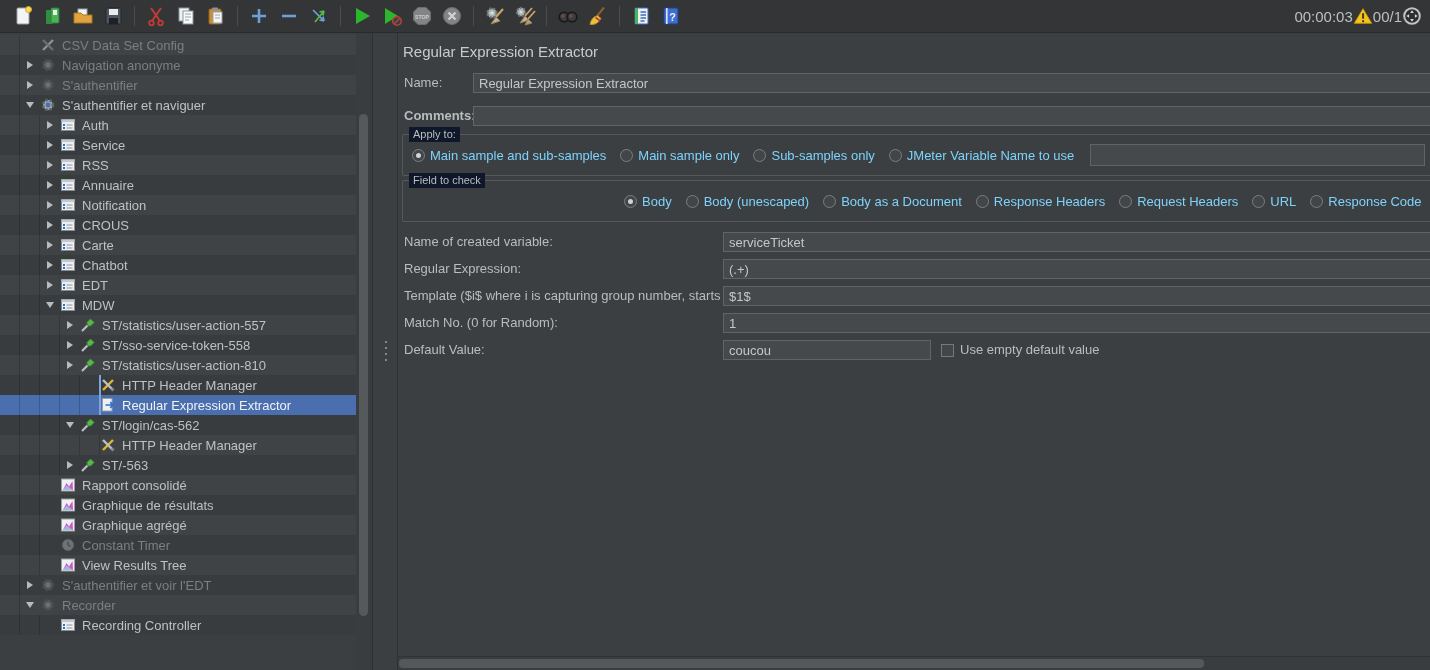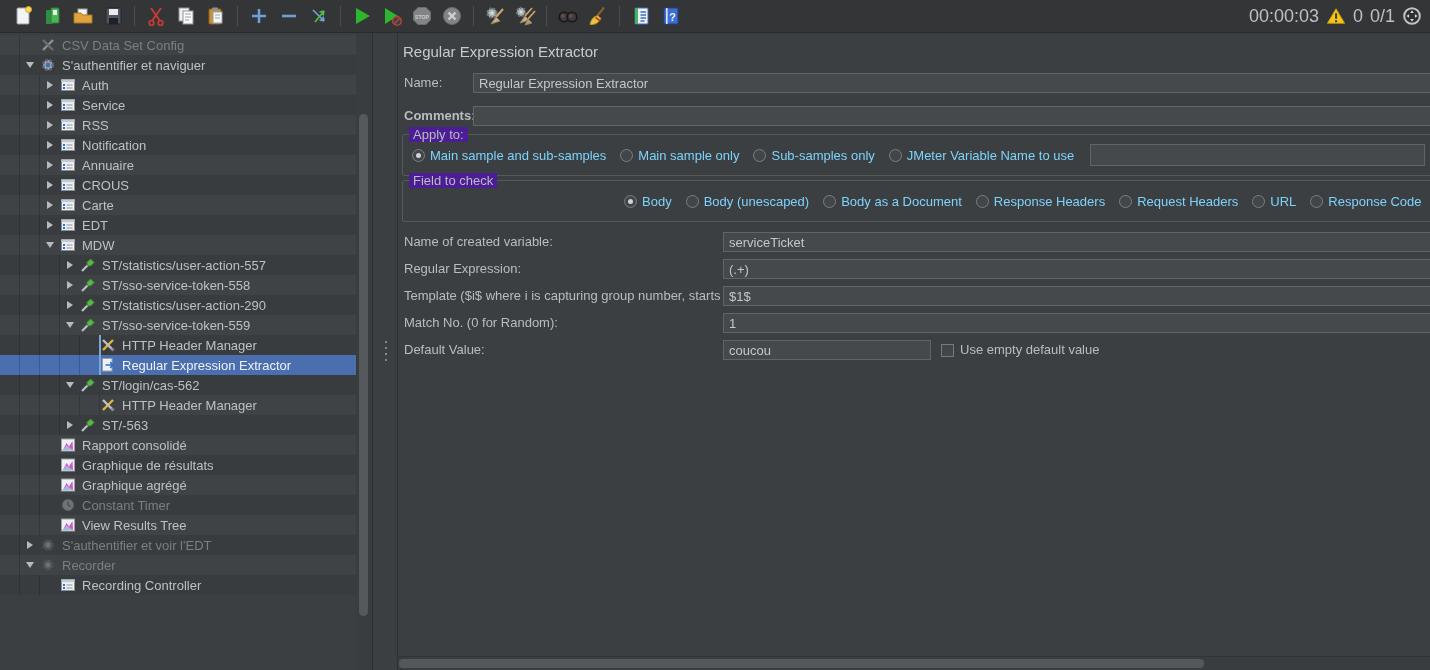--- a/index.html
+++ b/index.html
@@ -6,21 +6,21 @@
   #app{position:relative;width:1430px;height:670px;overflow:hidden;
        font-family:"Liberation Sans","DejaVu Sans",sans-serif;color:#bdc1c4;}
   
   #toolbar{position:absolute;left:0;top:0;width:1430px;height:33px;box-sizing:border-box;
            background:#333537;border-bottom:1px solid #282a2c;display:flex;align-items:center;padding:0 8px;}
   .tb-group{display:flex;align-items:center;}
   .tb-sep{width:1px;height:20px;background:#4a4d4f;margin:0 6px;}
   .tb-btn{width:30px;height:27px;display:flex;align-items:center;justify-content:center;border-radius:3px;}
   .tb-btn svg{width:22px;height:22px;display:block;}
   .tb-btn.disabled{opacity:.95;}
-  #tb-status{margin-left:auto;display:flex;align-items:center;gap:7px;color:#bcc0c3;font-size:18px;}
+  #tb-status{margin-left:auto;display:flex;align-items:center;color:#bcc0c3;font-size:15px;}
   #tb-status .sicon svg{width:20px;height:20px;display:block;}
   
   #main{position:absolute;left:0;top:33px;width:1430px;height:637px;display:flex;align-items:flex-end;}
   #tree-panel{position:relative;width:372px;height:637px;overflow:hidden;background:#3c3f41;flex:none;}
   #tree-rows{position:absolute;left:0;top:2px;width:356px;}
   .trow{position:relative;height:20px;display:flex;align-items:center;font-size:13px;white-space:nowrap;overflow:hidden;}
   .trow:nth-child(odd){background:#404345;}
   .trow:nth-child(even){background:#393c3e;}
   .trow.selected{background:#4b6eaf;color:#eef2f7;}
   .trow.disabled .tlabel{color:#7b7f82;}
@@ -39,21 +39,21 @@
   #splitter .dots i{width:2px;height:2px;background:#9aa0a4;border-radius:50%;}
   
   #content{position:relative;flex:1;height:637px;border-left:1px solid #2e3032;overflow:hidden;font-size:13px;}
   .abs{position:absolute;}
   #panel-title{left:5px;top:10px;font-size:15px;color:#c7cbce;}
   .flabel{color:#b9bdc0;line-height:20px;}
   .tfield{position:absolute;box-sizing:border-box;height:20px;background:#45494b;border:1px solid #616466;
           color:#c3c7ca;font-size:13px;font-family:inherit;padding:0 5px;outline:none;}
   .groupbox{position:absolute;left:4px;right:-2px;box-sizing:border-box;height:42px;
             border:1px solid rgba(108,112,115,0.55);border-radius:2px;}
-  .legend{position:absolute;top:-8px;left:6px;background:#4c1d95;padding:0 4px;color:#b9bdc0;font-size:13px;line-height:15px;}
+  .legend{position:absolute;top:-8px;left:6px;background:#0f172a;padding:0 4px;color:#b9bdc0;font-size:11px;line-height:15px;}
   .radio-row{position:absolute;display:flex;align-items:center;white-space:nowrap;overflow:hidden;}
   .radio-item{display:flex;align-items:center;margin-right:14px;flex:none;}
   .radio{width:13px;height:13px;border-radius:50%;border:1px solid #7b7f82;background:#434649;box-sizing:border-box;
          position:relative;flex:none;}
   .radio.sel::after{content:'';position:absolute;left:3px;top:3px;width:5px;height:5px;border-radius:50%;background:#cfd3d6;}
   .radio-item span.rlabel{margin-left:5px;color:#7dd3fc;}
   .checkbox{width:13px;height:13px;border:1px solid #75797c;background:#434649;box-sizing:border-box;flex:none;}
   #hscroll{position:absolute;left:0;right:0;bottom:0;height:13px;background:#3a3d3f;border-top:1px solid #313436;}
   #hscroll .hthumb{position:absolute;left:1px;top:2px;height:9px;width:78%;background:#55585b;border-radius:4px;}
 </style>
@@ -287,20 +287,48 @@
             <span style="width: 20px; flex: 0 0 auto;"></span>
             <span class="tarrow"></span>
             <span class="ticon">
               <svg viewBox="0 0 16 16">
                 <path d="M3 13 L13 3" stroke="#8d9194" stroke-width="2.4"></path>
                 <path d="M3 3 L13 13" stroke="#6b6f72" stroke-width="2.4"></path>
               </svg>
             </span>
             <span class="tlabel">CSV Data Set Config</span>
           </div>
+          <div class="trow disabled">
+            <span class="guide" style="left: 19px;"></span>
+            <span style="width: 20px; flex: 0 0 auto;"></span>
+            <span class="tarrow">
+              <i class="tri-r"></i>
+            </span>
+            <span class="ticon">
+              <svg viewBox="0 0 16 16">
+                <circle cx="8" cy="8" r="4.9" fill="#565a5d" stroke="#484c4e" stroke-width="2.6" stroke-dasharray="2.2 1.8"></circle>
+                <circle cx="8" cy="8" r="2.4" fill="#6c7174"></circle>
+              </svg>
+            </span>
+            <span class="tlabel">Navigation anonyme</span>
+          </div>
+          <div class="trow disabled">
+            <span class="guide" style="left: 19px;"></span>
+            <span style="width: 20px; flex: 0 0 auto;"></span>
+            <span class="tarrow">
+              <i class="tri-r"></i>
+            </span>
+            <span class="ticon">
+              <svg viewBox="0 0 16 16">
+                <circle cx="8" cy="8" r="4.9" fill="#565a5d" stroke="#484c4e" stroke-width="2.6" stroke-dasharray="2.2 1.8"></circle>
+                <circle cx="8" cy="8" r="2.4" fill="#6c7174"></circle>
+              </svg>
+            </span>
+            <span class="tlabel">S'authentifier</span>
+          </div>
           <div class="trow">
             <span class="guide" style="left: 19px;"></span>
             <span style="width: 20px; flex: 0 0 auto;"></span>
             <span class="tarrow">
               <i class="tri-d"></i>
             </span>
             <span class="ticon">
               <svg viewBox="0 0 16 16">
                 <circle cx="8" cy="8" r="4.9" fill="#9fa6ab" stroke="#5f6568" stroke-width="2.6" stroke-dasharray="2.2 1.8"></circle>
                 <circle cx="8" cy="8" r="2.4" fill="#3f6fbe"></circle>
@@ -371,75 +399,93 @@
             </span>
             <span class="ticon">
               <svg viewBox="0 0 16 16">
                 <rect x="1.5" y="2.5" width="13" height="11" fill="#eef1f3" stroke="#878d91"></rect>
                 <rect x="1.5" y="2.5" width="13" height="2.6" fill="#c3c9ce"></rect>
                 <rect x="3" y="7" width="2" height="2" fill="#2f6fd1"></rect>
                 <rect x="3" y="10" width="2" height="2" fill="#2f6fd1"></rect>
                 <path d="M6.5 8 h6 M6.5 11 h6" stroke="#8d949a" stroke-width="1"></path>
               </svg>
             </span>
+            <span class="tlabel">Annuaire</span>
+          </div>
+          <div class="trow">
+            <span class="guide" style="left: 19px;"></span>
+            <span class="guide" style="left: 39px;"></span>
+            <span style="width: 40px; flex: 0 0 auto;"></span>
+            <span class="tarrow">
+              <i class="tri-r"></i>
+            </span>
+            <span class="ticon">
+              <svg viewBox="0 0 16 16">
+                <rect x="1.5" y="2.5" width="13" height="11" fill="#eef1f3" stroke="#878d91"></rect>
+                <rect x="1.5" y="2.5" width="13" height="2.6" fill="#c3c9ce"></rect>
+                <rect x="3" y="7" width="2" height="2" fill="#2f6fd1"></rect>
+                <rect x="3" y="10" width="2" height="2" fill="#2f6fd1"></rect>
+                <path d="M6.5 8 h6 M6.5 11 h6" stroke="#8d949a" stroke-width="1"></path>
+              </svg>
+            </span>
             <span class="tlabel">Notification</span>
           </div>
           <div class="trow">
             <span class="guide" style="left: 19px;"></span>
             <span class="guide" style="left: 39px;"></span>
             <span style="width: 40px; flex: 0 0 auto;"></span>
             <span class="tarrow">
               <i class="tri-r"></i>
             </span>
             <span class="ticon">
               <svg viewBox="0 0 16 16">
                 <rect x="1.5" y="2.5" width="13" height="11" fill="#eef1f3" stroke="#878d91"></rect>
                 <rect x="1.5" y="2.5" width="13" height="2.6" fill="#c3c9ce"></rect>
                 <rect x="3" y="7" width="2" height="2" fill="#2f6fd1"></rect>
                 <rect x="3" y="10" width="2" height="2" fill="#2f6fd1"></rect>
                 <path d="M6.5 8 h6 M6.5 11 h6" stroke="#8d949a" stroke-width="1"></path>
               </svg>
             </span>
-            <span class="tlabel">Annuaire</span>
-          </div>
-          <div class="trow">
-            <span class="guide" style="left: 19px;"></span>
-            <span class="guide" style="left: 39px;"></span>
-            <span style="width: 40px; flex: 0 0 auto;"></span>
-            <span class="tarrow">
-              <i class="tri-r"></i>
-            </span>
-            <span class="ticon">
-              <svg viewBox="0 0 16 16">
-                <rect x="1.5" y="2.5" width="13" height="11" fill="#eef1f3" stroke="#878d91"></rect>
-                <rect x="1.5" y="2.5" width="13" height="2.6" fill="#c3c9ce"></rect>
-                <rect x="3" y="7" width="2" height="2" fill="#2f6fd1"></rect>
-                <rect x="3" y="10" width="2" height="2" fill="#2f6fd1"></rect>
-                <path d="M6.5 8 h6 M6.5 11 h6" stroke="#8d949a" stroke-width="1"></path>
-              </svg>
-            </span>
             <span class="tlabel">CROUS</span>
           </div>
           <div class="trow">
             <span class="guide" style="left: 19px;"></span>
             <span class="guide" style="left: 39px;"></span>
             <span style="width: 40px; flex: 0 0 auto;"></span>
             <span class="tarrow">
               <i class="tri-r"></i>
             </span>
             <span class="ticon">
               <svg viewBox="0 0 16 16">
                 <rect x="1.5" y="2.5" width="13" height="11" fill="#eef1f3" stroke="#878d91"></rect>
                 <rect x="1.5" y="2.5" width="13" height="2.6" fill="#c3c9ce"></rect>
                 <rect x="3" y="7" width="2" height="2" fill="#2f6fd1"></rect>
                 <rect x="3" y="10" width="2" height="2" fill="#2f6fd1"></rect>
                 <path d="M6.5 8 h6 M6.5 11 h6" stroke="#8d949a" stroke-width="1"></path>
               </svg>
             </span>
             <span class="tlabel">Carte</span>
+          </div>
+          <div class="trow">
+            <span class="guide" style="left: 19px;"></span>
+            <span class="guide" style="left: 39px;"></span>
+            <span style="width: 40px; flex: 0 0 auto;"></span>
+            <span class="tarrow">
+              <i class="tri-r"></i>
+            </span>
+            <span class="ticon">
+              <svg viewBox="0 0 16 16">
+                <rect x="1.5" y="2.5" width="13" height="11" fill="#eef1f3" stroke="#878d91"></rect>
+                <rect x="1.5" y="2.5" width="13" height="2.6" fill="#c3c9ce"></rect>
+                <rect x="3" y="7" width="2" height="2" fill="#2f6fd1"></rect>
+                <rect x="3" y="10" width="2" height="2" fill="#2f6fd1"></rect>
+                <path d="M6.5 8 h6 M6.5 11 h6" stroke="#8d949a" stroke-width="1"></path>
+              </svg>
+            </span>
+            <span class="tlabel">Chatbot</span>
           </div>
           <div class="trow">
             <span class="guide" style="left: 19px;"></span>
             <span class="guide" style="left: 39px;"></span>
             <span style="width: 40px; flex: 0 0 auto;"></span>
             <span class="tarrow">
               <i class="tri-r"></i>
             </span>
             <span class="ticon">
               <svg viewBox="0 0 16 16">
@@ -509,37 +555,21 @@
             <span style="width: 60px; flex: 0 0 auto;"></span>
             <span class="tarrow">
               <i class="tri-r"></i>
             </span>
             <span class="ticon">
               <svg viewBox="0 0 16 16">
                 <path d="M2 14 L8.5 7.5" stroke="#b9bfc4" stroke-width="2.2"></path>
                 <path d="M7 5.5 l3.5 -3.5 3.5 3.5 -3.5 3.5 -3 -0.5 z" fill="#58b94b" stroke="#3f8f36"></path>
               </svg>
             </span>
-            <span class="tlabel">ST/statistics/user-action-290</span>
-          </div>
-          <div class="trow">
-            <span class="guide" style="left: 19px;"></span>
-            <span class="guide" style="left: 39px;"></span>
-            <span class="guide" style="left: 59px;"></span>
-            <span style="width: 60px; flex: 0 0 auto;"></span>
-            <span class="tarrow">
-              <i class="tri-d"></i>
-            </span>
-            <span class="ticon">
-              <svg viewBox="0 0 16 16">
-                <path d="M2 14 L8.5 7.5" stroke="#b9bfc4" stroke-width="2.2"></path>
-                <path d="M7 5.5 l3.5 -3.5 3.5 3.5 -3.5 3.5 -3 -0.5 z" fill="#58b94b" stroke="#3f8f36"></path>
-              </svg>
-            </span>
-            <span class="tlabel">ST/sso-service-token-559</span>
+            <span class="tlabel">ST/statistics/user-action-810</span>
           </div>
           <div class="trow">
             <span class="guide" style="left: 19px;"></span>
             <span class="guide" style="left: 39px;"></span>
             <span class="guide" style="left: 59px;"></span>
             <span class="guide" style="left: 79px;"></span>
             <span class="guide blue" style="left: 99px;"></span>
             <span style="width: 80px; flex: 0 0 auto;"></span>
             <span class="tarrow"></span>
             <span class="ticon">

